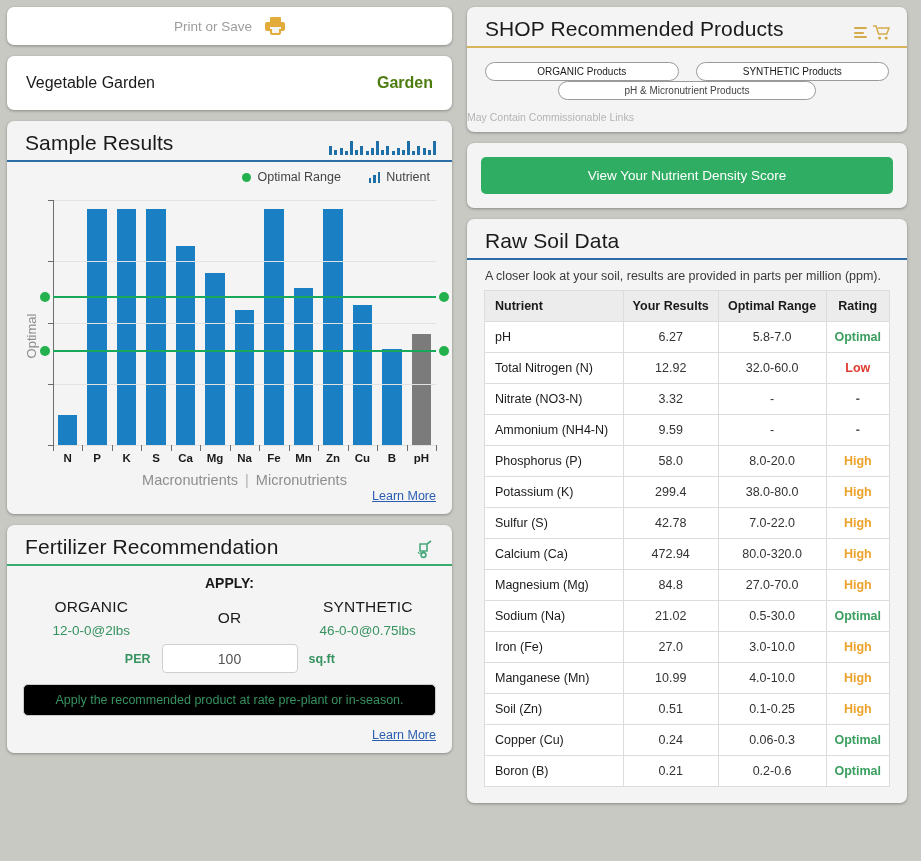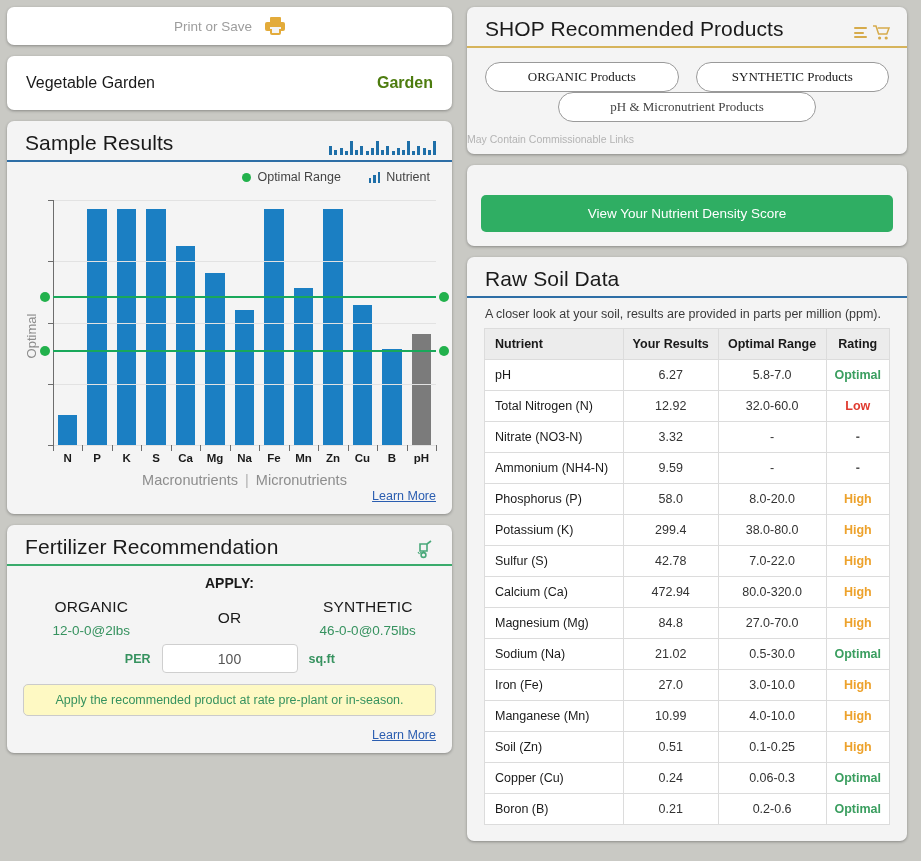--- a/index.html
+++ b/index.html
@@ -96,45 +96,45 @@
   .perlbl, .sqft { font-size: 12.5px; color: #36925f; font-weight: bold; }
   .perlbl { width: 63px; text-align: right; }
   .sqft { width: 63px; text-align: left; }
   .numinput {
     width: 136px; height: 29px; border: 1px solid #cfcfcf; border-radius: 4px;
     background: #fff; text-align: center; font-size: 14px; color: #555;
     font-family: "Liberation Sans", sans-serif;
   }
   .note {
     margin: 11px 2px 0 2px; border: 1px solid #cbcbcb; border-radius: 5px;
-    text-align: center; font-size: 12.5px; color: #36925f; padding: 8px 4px; background: #fef9c3;
+    text-align: center; font-size: 12.5px; color: #36925f; padding: 8px 4px; background: #000000;
   }
 
   
   .shopicons { display: flex; align-items: center; gap: 5px; color: #d6ab4b; }
   .lines { display: flex; flex-direction: column; gap: 2.5px; }
   .lines i { display: block; height: 2px; background: #d6ab4b; border-radius: 1px; }
   .lines i:nth-child(1){ width: 13px; } .lines i:nth-child(2){ width: 10px; } .lines i:nth-child(3){ width: 13px; }
 
   .pillwrap { padding: 14px 18px 0 18px; }
   .pillrow { display: flex; gap: 17px; }
   .pill {
-    flex: 1; height: 30px; border: 1px solid #9a9a9a; border-radius: 17px;
+    flex: 1; height: 19px; border: 1px solid #9a9a9a; border-radius: 17px;
     background: #fff; display: flex; align-items: center; justify-content: center;
-    font-size: 13px; color: #1a1a1a; cursor: pointer; font-family: Liberation Serif, serif;
+    font-size: 10px; color: #1a1a1a; cursor: pointer;
   }
   .pillrow.center { justify-content: center; }
   .pill.wide { flex: 0 0 258px; color: #444; }
   .disclaimer { text-align: left; font-size: 10.5px; color: #b4b4b4; padding: 11px 14px 9px 0; }
 
   
   .scorecard { padding: 14px; }
   .scorebtn {
     width: 100%; height: 37px; background: #2fae63; border: none; border-radius: 5px;
-    color: #fff; font-size: 13.5px; cursor: pointer; font-family: "Liberation Sans", sans-serif; margin-top: 16px;
+    color: #fff; font-size: 13.5px; cursor: pointer; font-family: "Liberation Sans", sans-serif;
   }
 
   
   .rawsub { font-size: 12.5px; color: #3a3a3a; padding: 9px 0 7px 18px; }
   .tablewrap { padding: 0 17px 16px 17px; }
   table { width: 100%; border-collapse: collapse; background: #fff; }
   th, td { border: 1px solid #dcdcdc; font-size: 12.5px; }
   th {
     background: #ececec; color: #1a1a1a; font-weight: bold;
     padding: 8px 6px; text-align: center;

